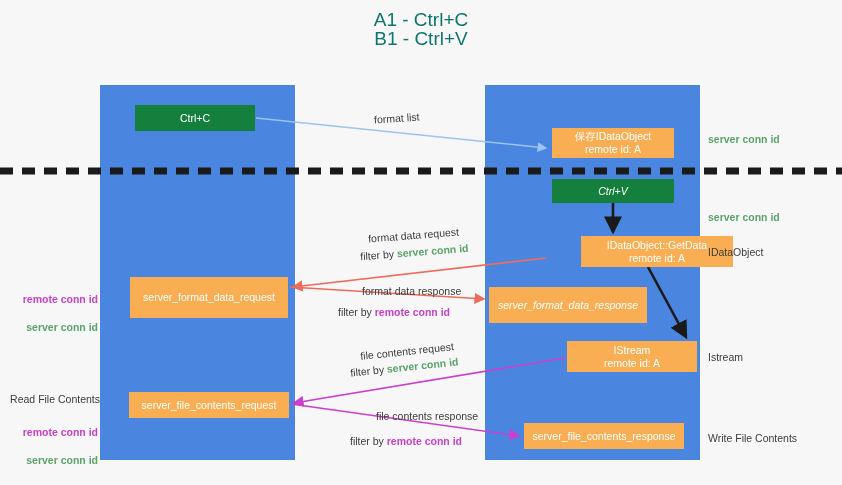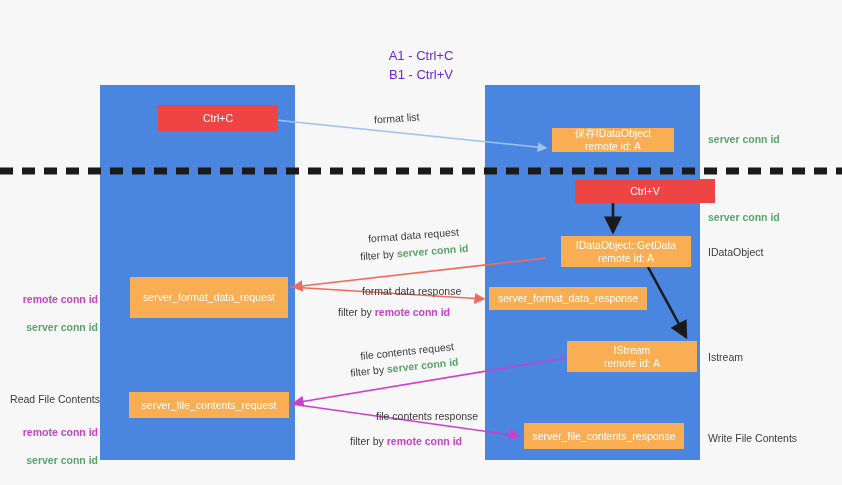--- a/index.html
+++ b/index.html
@@ -8,49 +8,49 @@
     background:#f7f7f7;
     font-family:"Liberation Sans","DejaVu Sans",sans-serif;
     position:relative;overflow:hidden;
     color:#3c3c3c;
   }
   #stage{position:absolute;left:0;top:0;width:842px;height:485px;}
   svg#wires{position:absolute;left:0;top:0;width:842px;height:485px;pointer-events:none;}
 
   .title{
     position:absolute;left:0;top:10px;width:842px;text-align:center;
-    font-size:13px;line-height:19px;color:#6d28d9;white-space:pre-line;margin-top:36px;
+    font-size:19px;line-height:19px;color:#0f766e;white-space:pre-line;
   }
 
   .lane{position:absolute;background:#4a86e0;}
   #lane-a1{left:100px;top:85px;width:195px;height:375px;}
   #lane-b1{left:485px;top:85px;width:215px;height:375px;}
 
   .lane-head{
     position:absolute;text-align:center;font-size:11.5px;line-height:14px;
     color:#3c3c3c;white-space:pre-line;margin-top:42px;
   }
   #head-a1{left:100px;top:56px;width:195px;}
   #head-b1{left:485px;top:56px;width:215px;}
 
   .node{
     position:absolute;box-sizing:border-box;
     display:flex;align-items:center;justify-content:center;
     text-align:center;color:#ffffff;font-size:10.5px;line-height:13px;
     white-space:pre-line;padding:3px 4px;
   }
-  .node.green{background:#ef4444;margin-left:23px;}
+  .node.green{background:#15803d;}
   .node.orange{background:#f9ae54;}
 
   #n-ctrlc{left:135px;top:105px;width:120px;height:26px;}
-  #n-ole{left:552px;top:128px;width:122px;height:24px;}
-  #n-ctrlv{left:552px;top:179px;width:140px;height:24px;}
-  #n-getdata{left:561px;top:236px;width:130px;height:31px;}
+  #n-ole{left:552px;top:128px;width:122px;height:30px;}
+  #n-ctrlv{left:552px;top:179px;width:122px;height:24px;font-style:italic;}
+  #n-getdata{left:581px;top:236px;width:152px;height:31px;}
   #n-fmtreq{left:130px;top:277px;width:158px;height:41px;}
-  #n-fmtresp{left:489px;top:287px;width:158px;height:23px;}
+  #n-fmtresp{left:489px;top:287px;width:158px;height:36px;font-style:italic;}
   #n-istream{left:567px;top:341px;width:130px;height:31px;}
   #n-filereq{left:129px;top:392px;width:160px;height:26px;}
   #n-fileresp{left:524px;top:423px;width:160px;height:26px;}
 
   .edge-label{
     position:absolute;font-size:10.5px;line-height:14px;color:#3c3c3c;
     white-space:nowrap;
   }
   .edge-label .hi-green{color:#5aa469;font-weight:bold;}
   .edge-label .hi-mag{color:#c940c9;font-weight:bold;}

